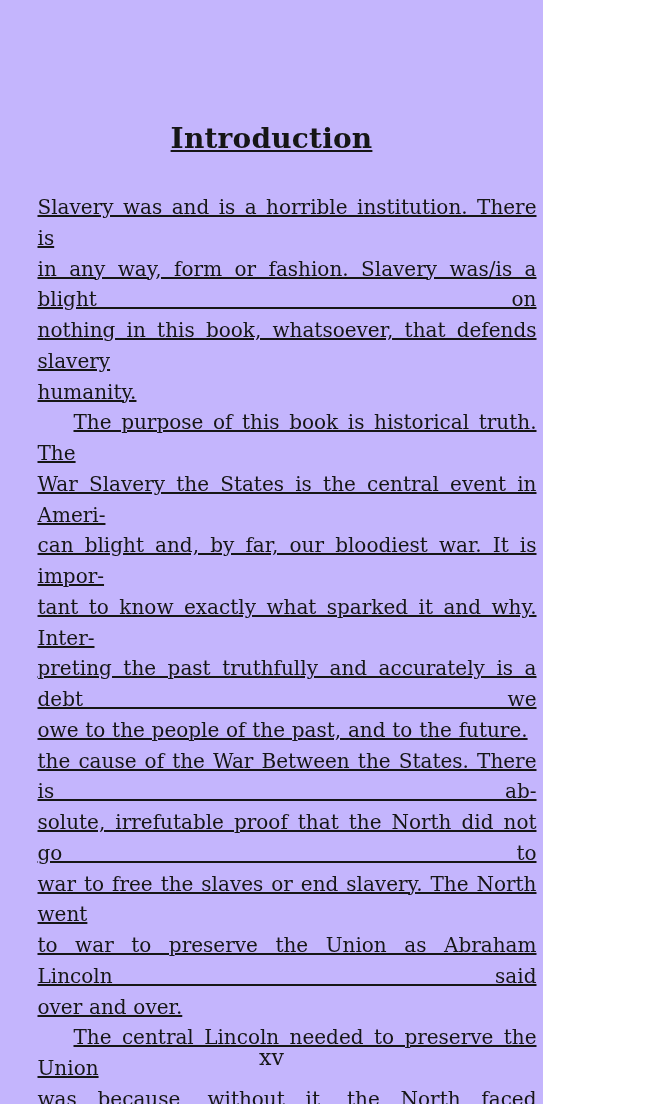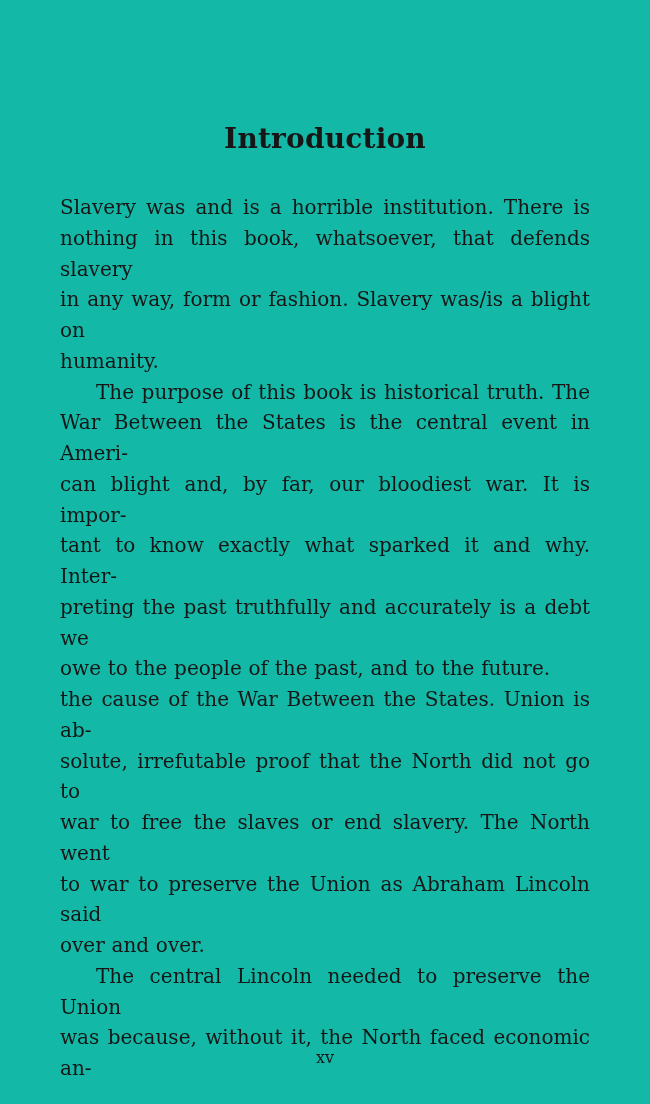--- a/index.html
+++ b/index.html
@@ -7,24 +7,25 @@
     padding: 0;
   }
   body {
     width: 650px;
     height: 1104px;
     background: #ffffff;
     font-family: "DejaVu Serif", "Liberation Serif", serif;
   }
   .page {
     position: relative;
-    width: 650px;
+    width: 543px;
     height: 1104px;
-    background: #14b8a6;
+    background: #c4b5fd;
     overflow: hidden;
+    text-decoration: underline;
   }
   .chapter-title {
     margin: 0;
     padding-top: 122px;
     text-align: center;
     font-size: 28px;
     line-height: 34px;
     font-weight: bold;
     letter-spacing: 0.2px;
   }
@@ -35,61 +36,62 @@
     line-height: 30.75px;
   }
   .paragraph {
     margin: 0;
   }
   .line {
     text-align: justify;
     text-align-last: justify;
     word-spacing: 0.02em;
     white-space: normal;
+    margin-left: 31px;
   }
   .line.indent {
     text-indent: 36px;
   }
   .line.endline {
     text-align: left;
     text-align-last: left;
   }
   .folio {
     position: absolute;
     left: 0;
     right: 0;
     top: 1046px;
     text-align: center;
-    font-size: 16px;
+    font-size: 22px;
     line-height: 24px;
   }
 </style>
 </head>
 <body style="background: rgb(255, 255, 255);">
 
 <div class="page" style="color: rgb(22, 22, 22);">
   <h1 class="chapter-title">Introduction</h1>
 
   <div class="body-text">
       <div class="paragraph">
         <div class="line">Slavery was and is a horrible institution. There is</div>
+        <div class="line">in any way, form or fashion. Slavery was/is a blight on</div>
         <div class="line">nothing in this book, whatsoever, that defends slavery</div>
-        <div class="line">in any way, form or fashion. Slavery was/is a blight on</div>
         <div class="line endline">humanity.</div>
       </div>
       <div class="paragraph">
         <div class="line indent">The purpose of this book is historical truth. The</div>
-        <div class="line">War Between the States is the central event in Ameri-</div>
+        <div class="line">War Slavery the States is the central event in Ameri-</div>
         <div class="line">can blight and, by far, our bloodiest war. It is impor-</div>
         <div class="line">tant to know exactly what sparked it and why. Inter-</div>
         <div class="line">preting the past truthfully and accurately is a debt we</div>
         <div class="line endline">owe to the people of the past, and to the future.</div>
       </div>
       <div class="paragraph">
-        <div class="line">the cause of the War Between the States. Union is ab-</div>
+        <div class="line">the cause of the War Between the States. There is ab-</div>
         <div class="line">solute, irrefutable proof that the North did not go to</div>
         <div class="line">war to free the slaves or end slavery. The North went</div>
         <div class="line">to war to preserve the Union as Abraham Lincoln said</div>
         <div class="line endline">over and over.</div>
       </div>
       <div class="paragraph">
         <div class="line indent">The central Lincoln needed to preserve the Union</div>
         <div class="line">was because, without it, the North faced economic an-</div>
       </div>
     </div>

